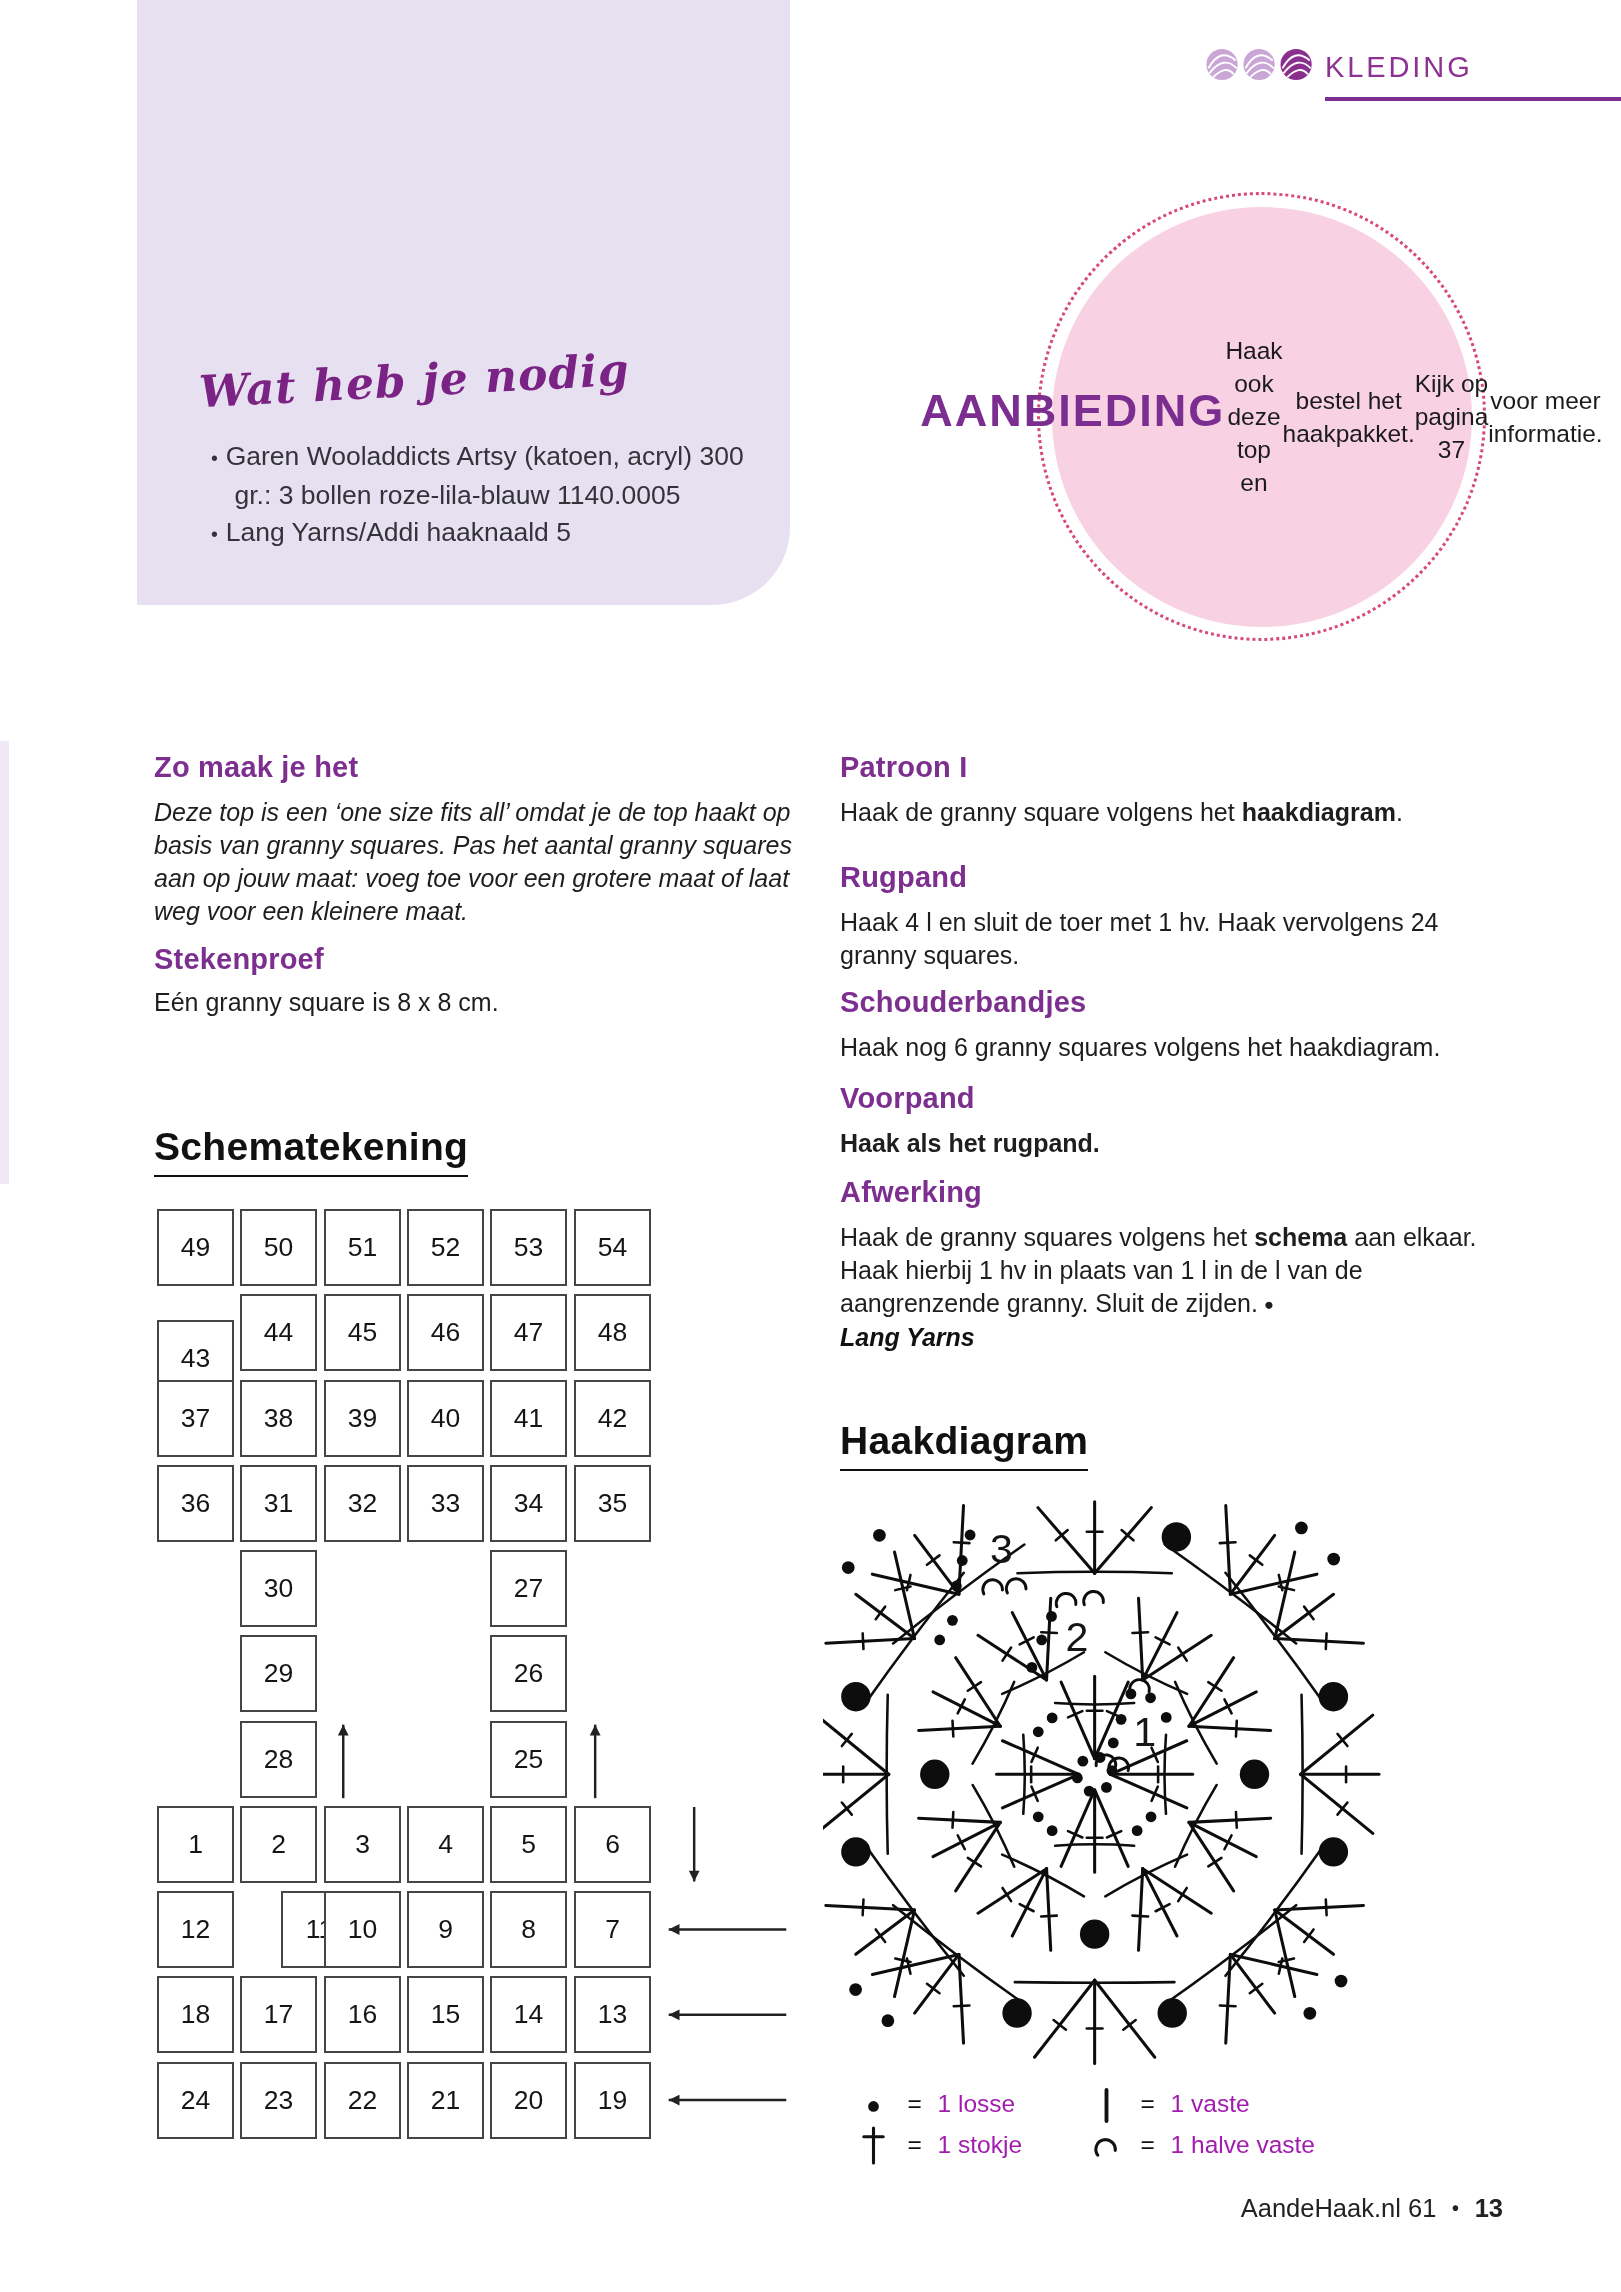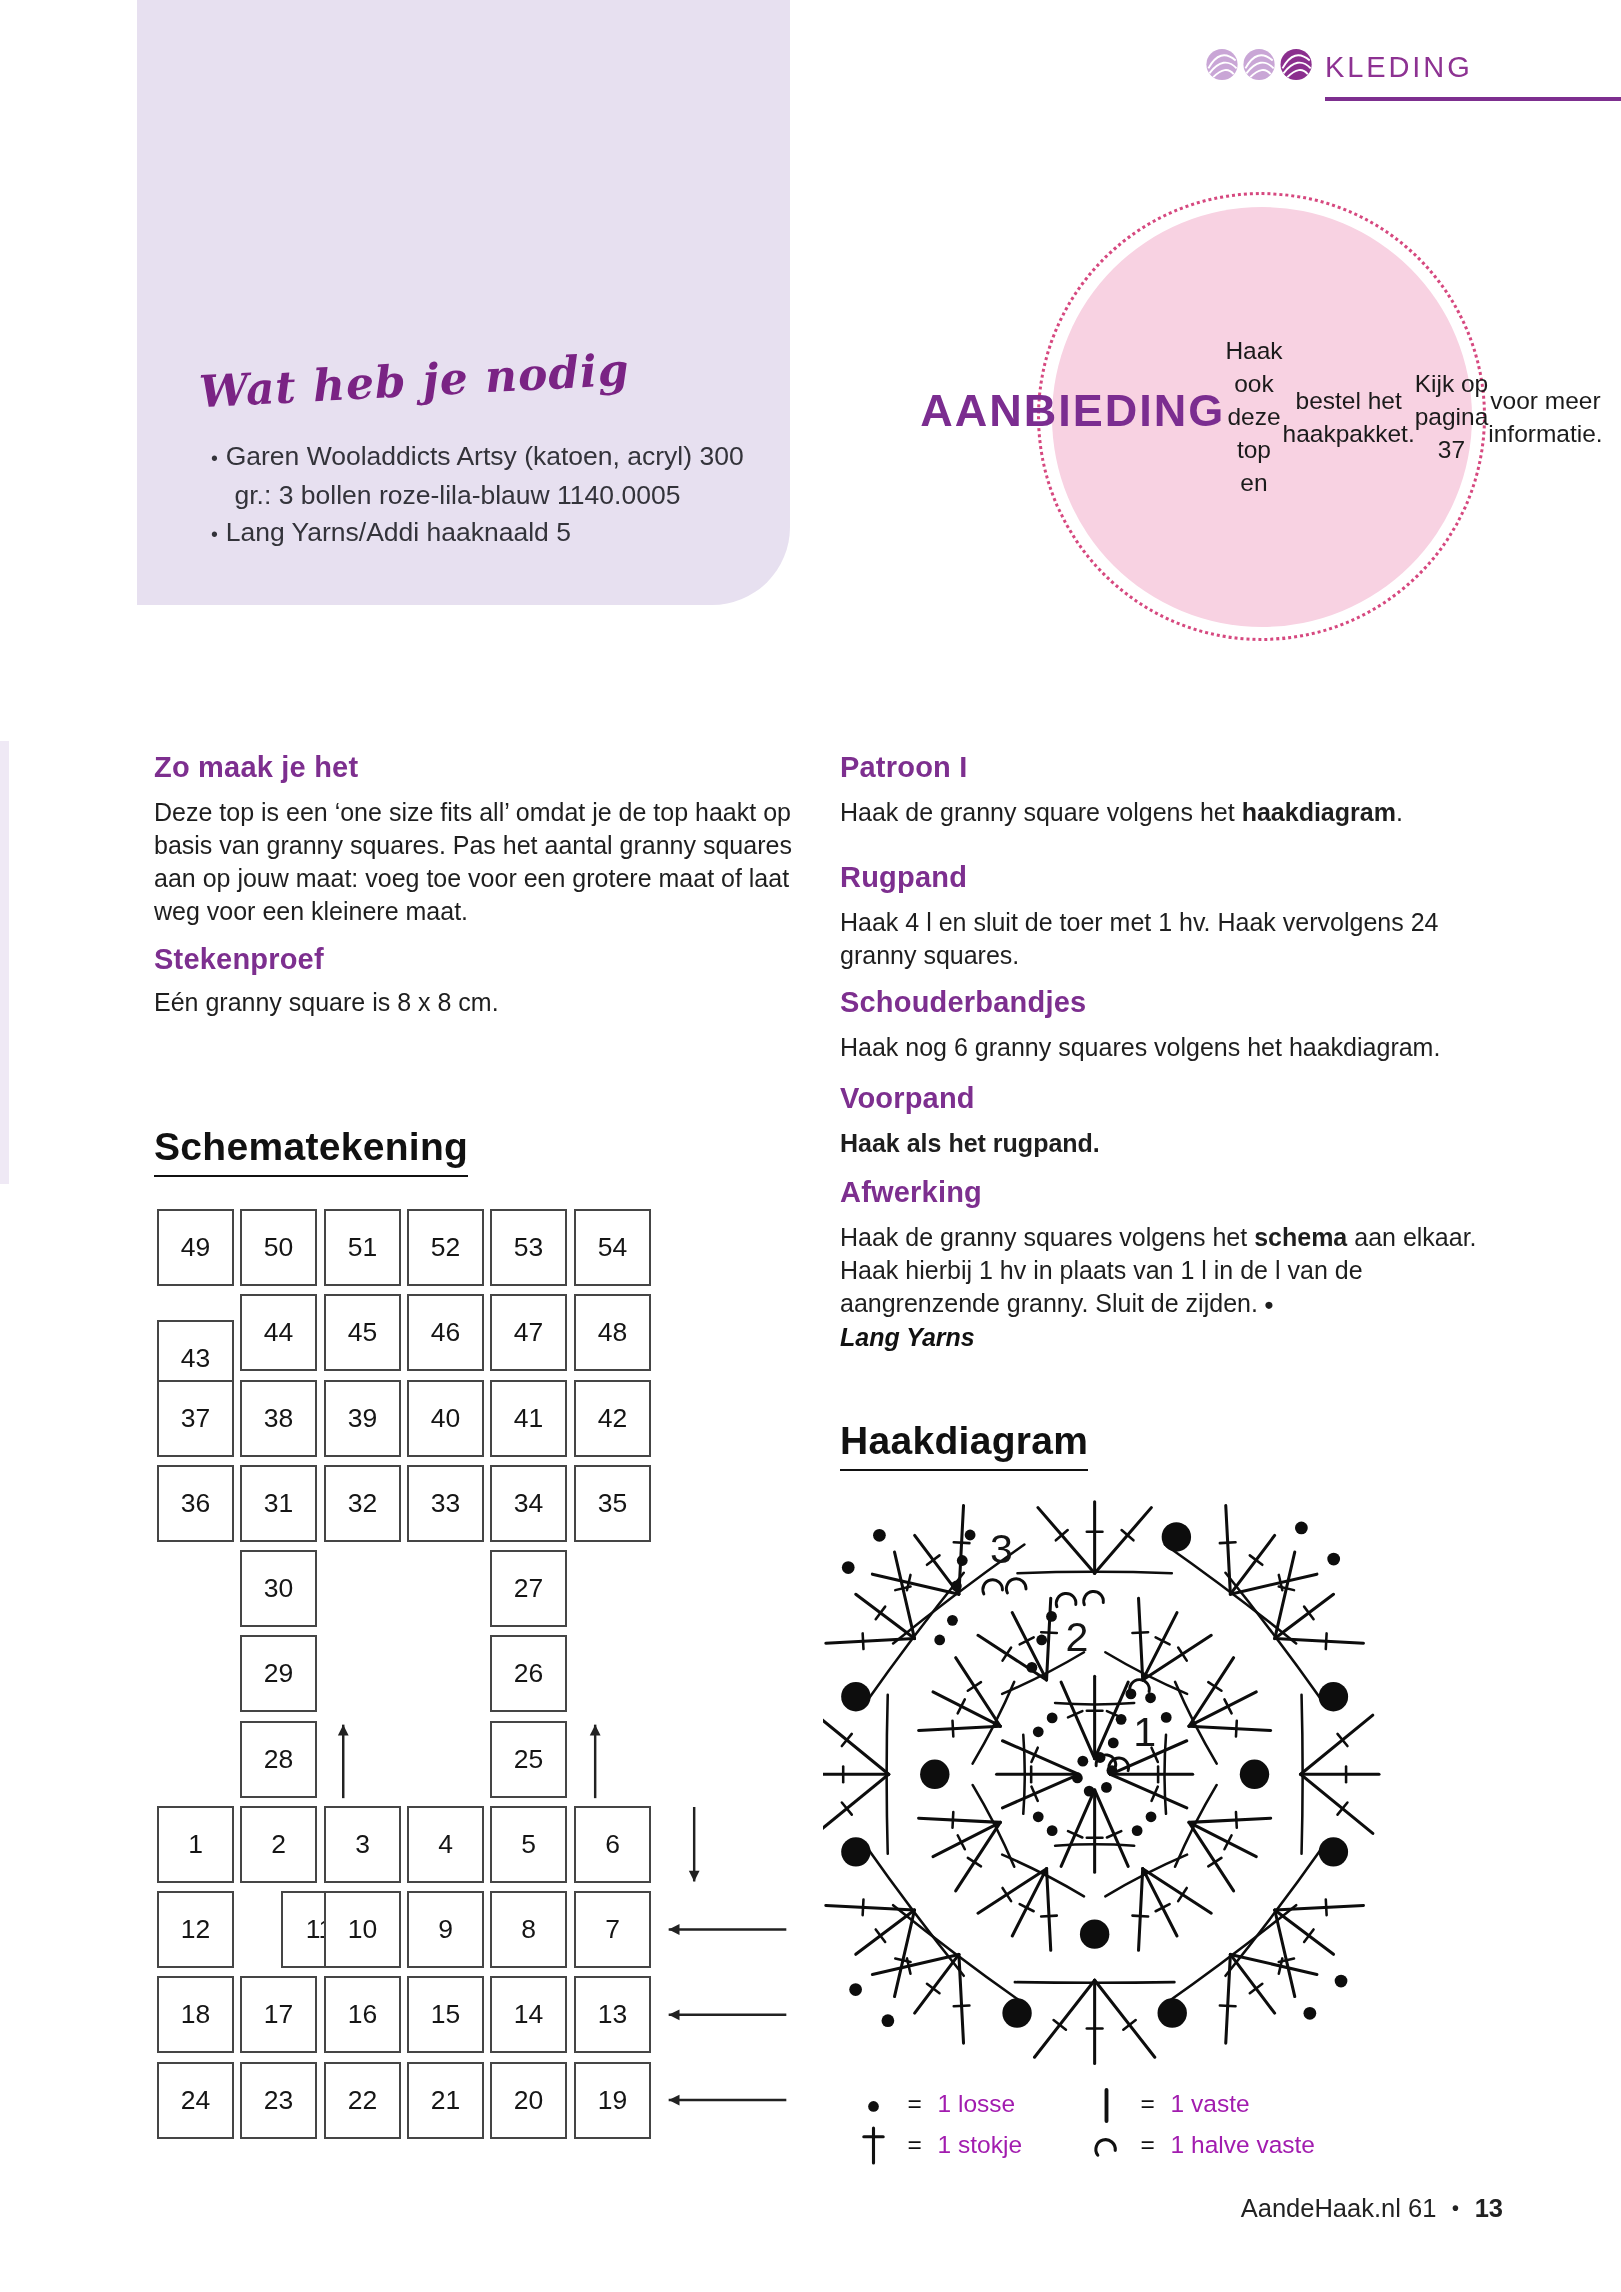--- a/index.html
+++ b/index.html
@@ -93,21 +93,21 @@
   <div class="offer-inner">
     <div class="offer-title">AANBIEDING</div>
     <div class="offer-line">Haak ook deze top en</div>
     <div class="offer-line">bestel het haakpakket.</div>
     <div class="offer-line">Kijk op pagina 37</div>
     <div class="offer-line">voor meer informatie.</div>
   </div>
 </div>
 
 <div class="abs h-purple" style="left:154px;top:751px;">Zo maak je het</div>
-<div class="abs body-text" style="left:154px;top:796px;width:676px;">Deze top is een ‘one size fits all’ omdat je de top haakt op basis van granny squares. Pas het aantal granny squares aan op jouw maat: voeg toe voor een grotere maat of laat weg voor een kleinere maat.</div>
+<div class="abs body-text" style="left:154px;top:796px;width:676px;font-style:italic;">Deze top is een ‘one size fits all’ omdat je de top haakt op basis van granny squares. Pas het aantal granny squares aan op jouw maat: voeg toe voor een grotere maat of laat weg voor een kleinere maat.</div>
 
 <div class="abs h-purple" style="left:154px;top:943px;">Stekenproef</div>
 <div class="abs body-text" style="left:154px;top:986px;width:676px;">Eén granny square is 8 x 8 cm.</div>
 
 <div class="abs" style="left:154px;top:1125px;">
   <span class="h-black">Schematekening</span>
 </div>
 
 <div class="abs" id="schematic-grid">
     <div class="gcell" style="left: 0px; top: 0px;">49</div>

